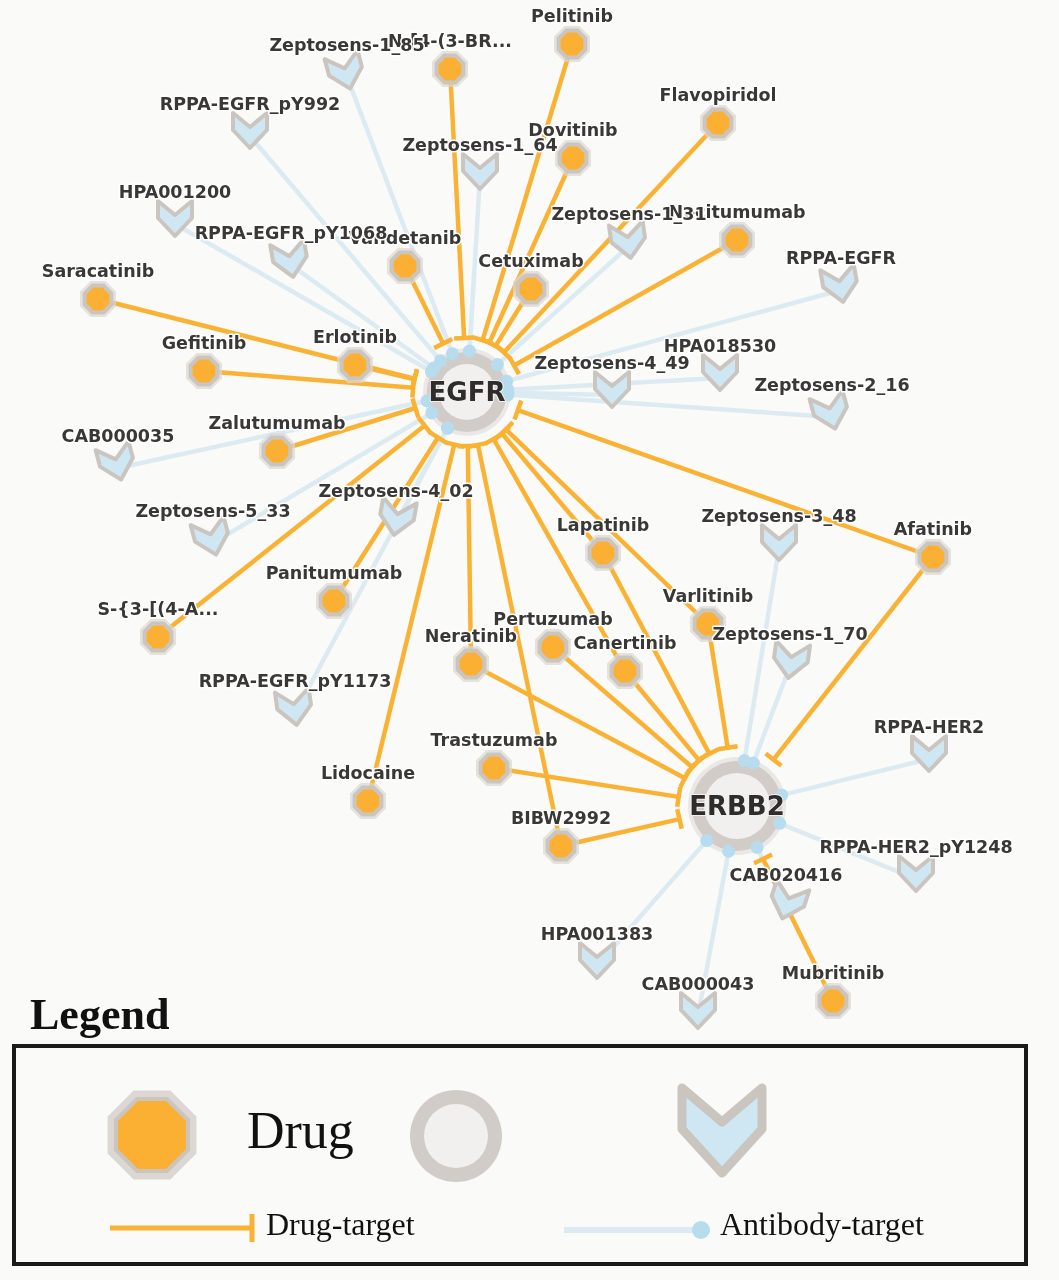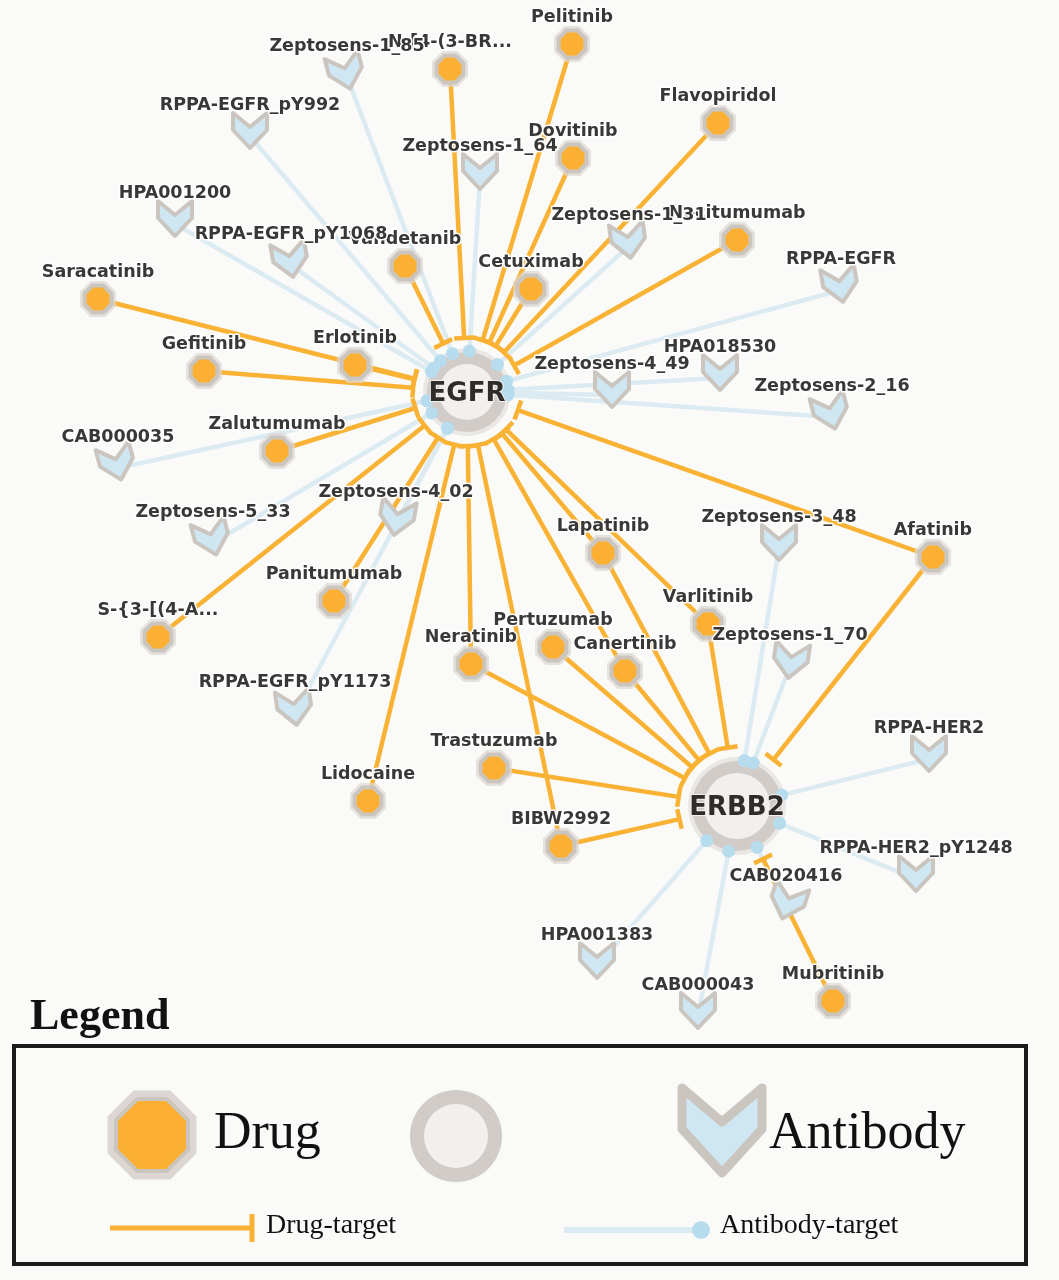--- a/index.html
+++ b/index.html
@@ -38,22 +38,22 @@
     border:4px solid var(--legend-border,#1a1a1a);
     box-sizing:border-box;
   }
   .legend-box .glyph{position:absolute;}
   .legend-label{
     position:absolute;
     font-family:"Liberation Serif","DejaVu Serif",serif;
     color:var(--legend-text,#111);
     white-space:nowrap;
   }
-  .legend-label.row1{top:53px;font-size:52px;line-height:60px;}
-  .legend-label.row2{top:150px;font-size:28px;line-height:52px;}
+  .legend-label.row1{top:53px;font-size:52px;line-height:60px;margin-left:33px;}
+  .legend-label.row2{top:150px;font-size:32px;line-height:52px;}
 </style>
 </head>
 <body>
 
 <div class="figure">
   <div id="net"><svg width="1059" height="1280" viewBox="0 0 1059 1280">
         <g>
           <line x1="452.4041915687285" y1="353.6860028679123" x2="347" y2="77" stroke="#dcebf2" stroke-width="4.5"></line>
           <line x1="440.48899518598716" y1="360.72434455121066" x2="250" y2="136" stroke="#dcebf2" stroke-width="4.5"></line>
           <line x1="431.4621019680146" y1="371.55353811858373" x2="175" y2="224" stroke="#dcebf2" stroke-width="4.5"></line>
@@ -351,21 +351,20 @@
     <span class="legend-label row1" style="left:198px">Drug</span>
 
     <svg class="glyph" style="left:392px;top:40px" width="96" height="96" viewBox="-48 -48 96 96">
       <circle r="46" style="fill:var(--gene-ring)"></circle>
       <circle r="32" style="fill:var(--gene-inner)"></circle>
     </svg>
 
     <svg class="glyph" style="left:655px;top:30px" width="102" height="112" viewBox="-51 -65 102 112">
       <path d="M-40,-55 L0,-21 L40,-55 L40,-14 L0,30 L-40,-14 Z" style="fill:var(--antibody-fill);stroke:var(--node-stroke);stroke-width:9;stroke-linejoin:round"></path>
     </svg>
-    <span class="legend-label row1" style="left:753px">Antibody</span>
 
     <svg class="glyph" style="left:88px;top:158px" width="160" height="44" viewBox="0 0 160 44">
       <line x1="6" y1="22" x2="148" y2="22" style="stroke:var(--edge-drug);stroke-width:5"></line>
       <line x1="148" y1="8" x2="148" y2="36" style="stroke:var(--edge-drug);stroke-width:5"></line>
     </svg>
     <span class="legend-label row2" style="left:250px">Drug-target</span>
 
     <svg class="glyph" style="left:542px;top:160px" width="160" height="44" viewBox="0 0 160 44">
       <line x1="6" y1="22" x2="143" y2="22" style="stroke:var(--edge-antibody);stroke-width:6"></line>
       <circle cx="143" cy="22" r="9" style="fill:var(--edge-antibody-dot)"></circle>

